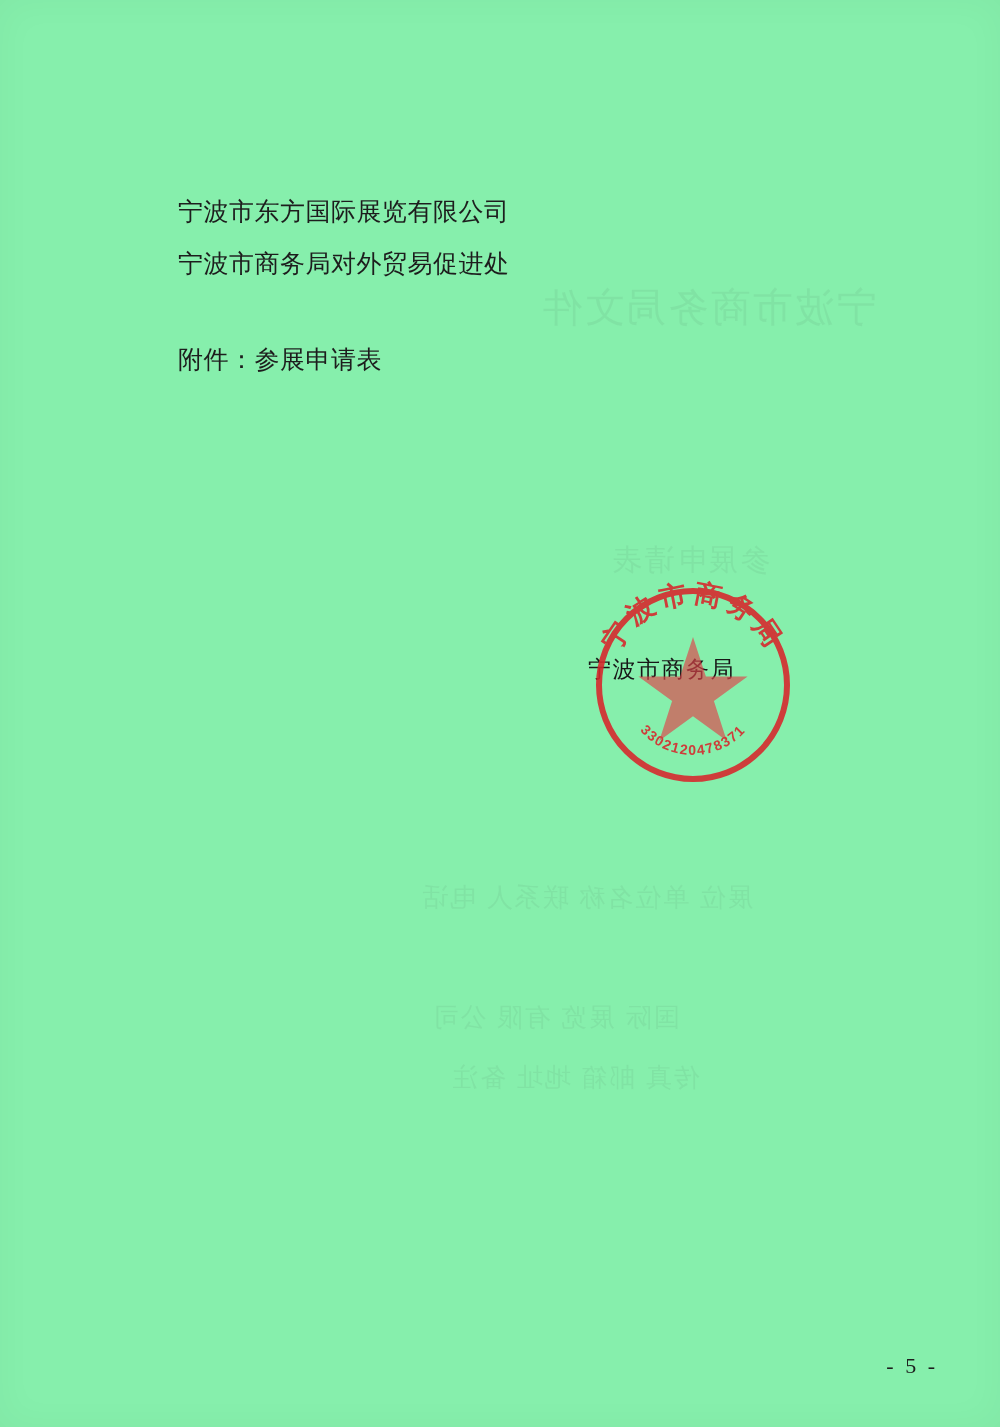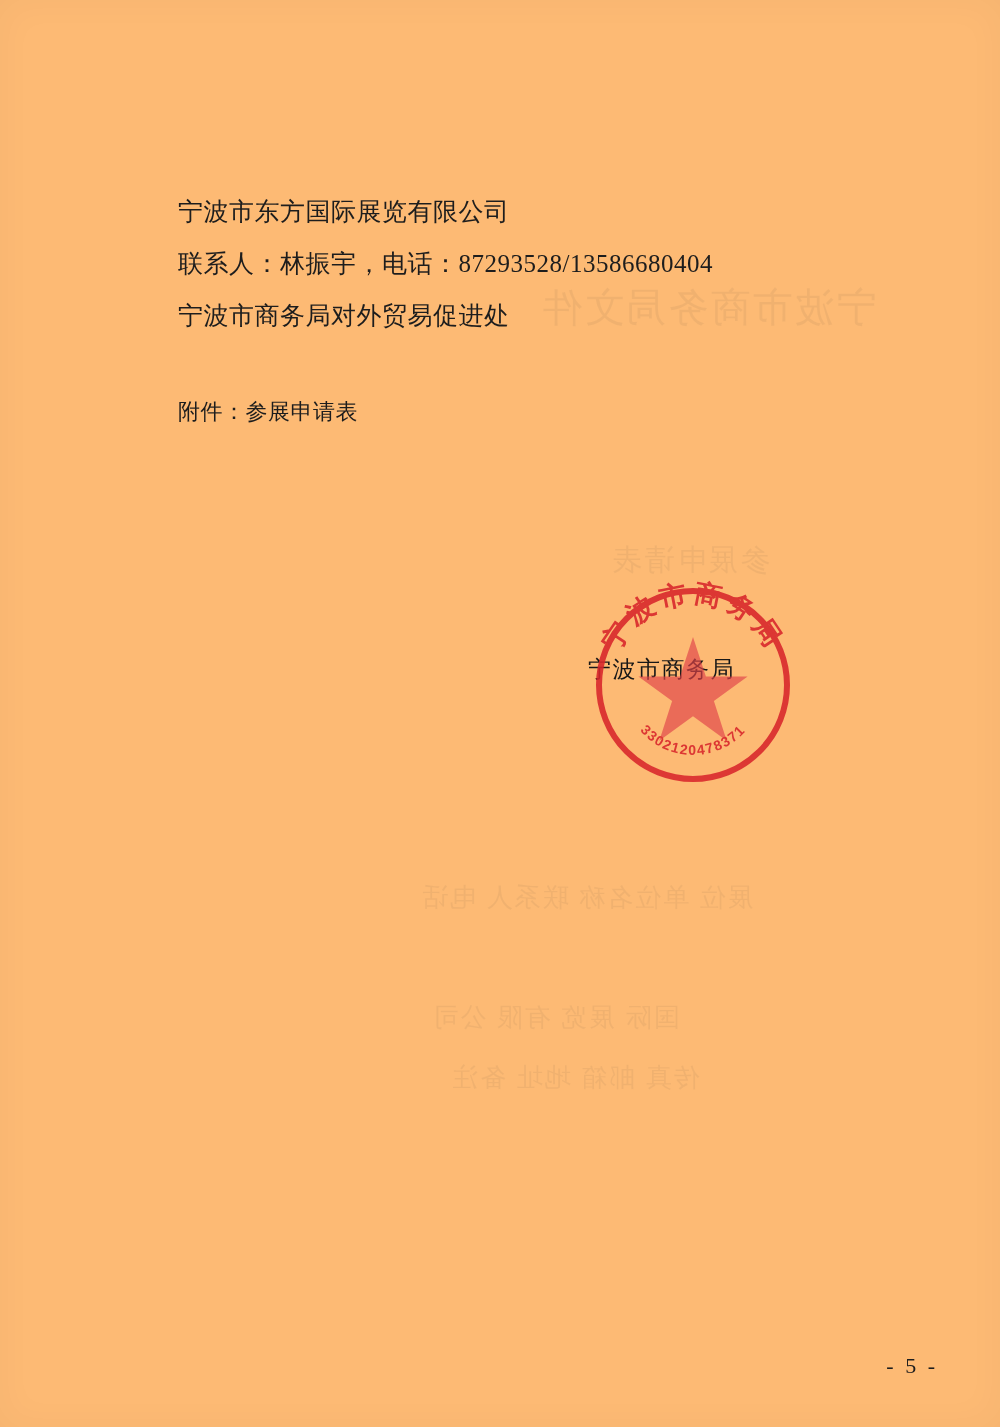--- a/index.html
+++ b/index.html
@@ -13,21 +13,21 @@
     position: relative;
     font-family: "Liberation Serif", serif;
     color: #1a1a1a;
     overflow: hidden;
   }
 
   
   .page {
     position: absolute;
     inset: 0;
-    background: #fdba74;
+    background: #86efac;
   }
 
   
   .bleed-through {
     position: absolute;
     left: 0;
     top: 0;
     width: 1000px;
     height: 1427px;
     pointer-events: none;
@@ -54,21 +54,21 @@
     letter-spacing: 0.5px;
     white-space: nowrap;
     color: #1d1d1d;
   }
 
   .spacer-line {
     height: 44px;
   }
 
   .attach-line {
-    font-size: 22px;
+    font-size: 25px;
     line-height: 52px;
     letter-spacing: 0.5px;
     white-space: nowrap;
     color: #1d1d1d;
   }
 
   
   .signature-block {
     position: absolute;
     left: 588px;
@@ -122,21 +122,20 @@
   <div class="bleed-through">
     <div class="bleed-line" style="left:540px; top:280px; font-size:40px; transform: scaleX(-1);">宁波市商务局文件</div>
     <div class="bleed-line" style="left:610px; top:540px; font-size:30px; transform: scaleX(-1);">参展申请表</div>
     <div class="bleed-line" style="left:420px; top:880px; font-size:26px; transform: scaleX(-1);">展位 单位名称 联系人 电话</div>
     <div class="bleed-line" style="left:430px; top:1000px; font-size:26px; transform: scaleX(-1);">国际 展览 有限 公司</div>
     <div class="bleed-line" style="left:450px; top:1060px; font-size:26px; transform: scaleX(-1);">传真 邮箱 地址 备注</div>
   </div>
 
   <div class="doc-body">
     <div class="text-line">宁波市东方国际展览有限公司</div>
-    <div class="text-line">联系人：林振宇，电话：87293528/13586680404</div>
     <div class="text-line">宁波市商务局对外贸易促进处</div>
     <div class="spacer-line"></div>
     <div class="attach-line">附件：参展申请表</div>
   </div>
 
   <div class="signature-block">
     <div class="sig-line">宁波市商务局</div>
   </div>
 
   <div class="seal">

